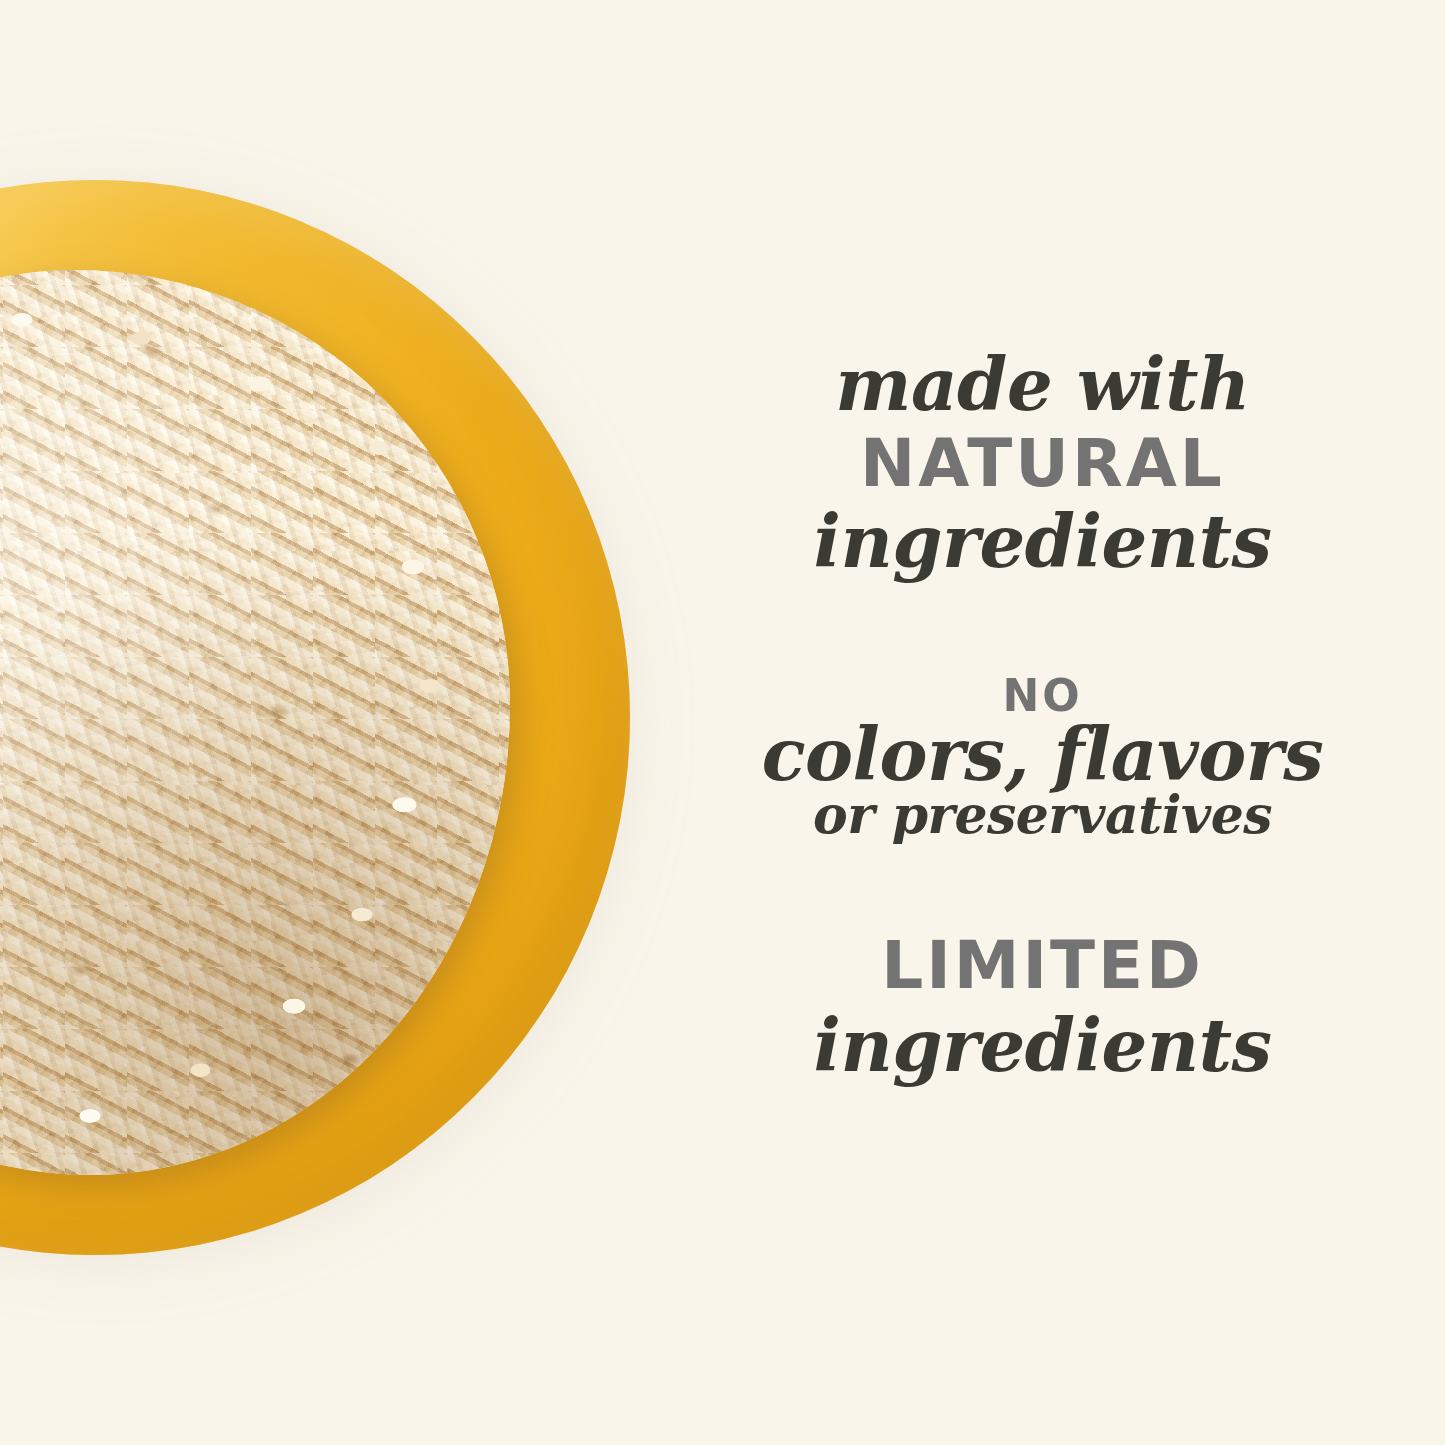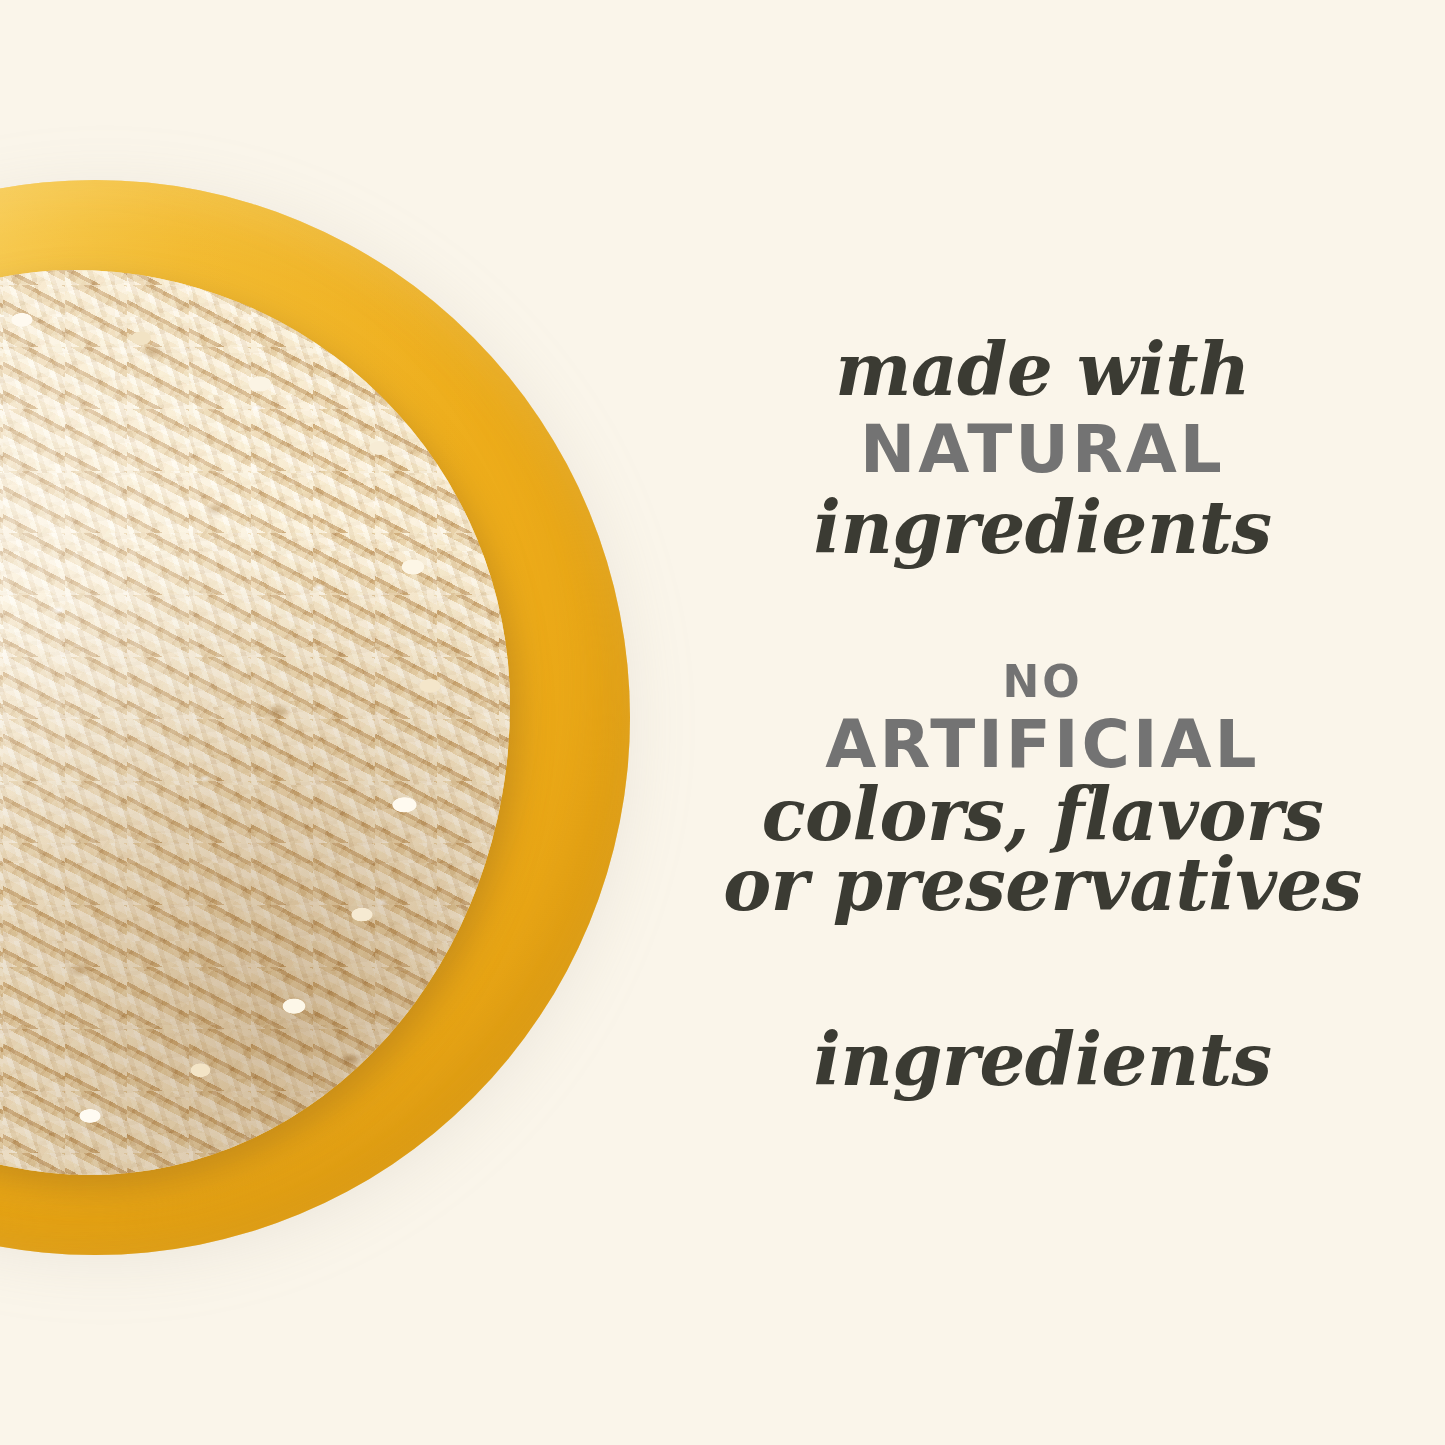--- a/index.html
+++ b/index.html
@@ -237,21 +237,21 @@
 
   
   .c1-line1 { font-size: 72px; }
   .c1-line2 { font-size: 66px; margin-top: 10px; }
   .c1-line3 { font-size: 72px; margin-top: 8px; }
 
   
   .c2-line1 { font-size: 44px; }
   .c2-line2 { font-size: 66px; margin-top: 8px; }
   .c2-line3 { font-size: 72px; margin-top: 0; }
-  .c2-line4 { font-size: 72px; margin-top: -4px; }
+  .c2-line4 { font-size: 52px; margin-top: -4px; }
 
   
   .c3-line1 { font-size: 66px; }
   .c3-line2 { font-size: 72px; margin-top: 10px; }
 </style>
 </head>
 <body>
 
 <div id="stage">
 
@@ -276,23 +276,23 @@
   <div id="copy-panel">
 
     <div class="claim-block claim-1">
       <div class="script c1-line1">made with</div>
       <div class="caps c1-line2">NATURAL</div>
       <div class="script c1-line3">ingredients</div>
     </div>
 
     <div class="claim-block claim-2">
       <div class="caps c2-line1">NO</div>
-      <div class="caps c2-line2">ARTIFICIAL</div>
       <div class="script c2-line3">colors, flavors</div>
       <div class="script c2-line4">or preservatives</div>
     </div>
 
     <div class="claim-block claim-3">
+      <div class="caps c3-line1">LIMITED</div>
       <div class="script c3-line2">ingredients</div>
     </div>
 
   </div>
 </div>
 
 </body></html>

